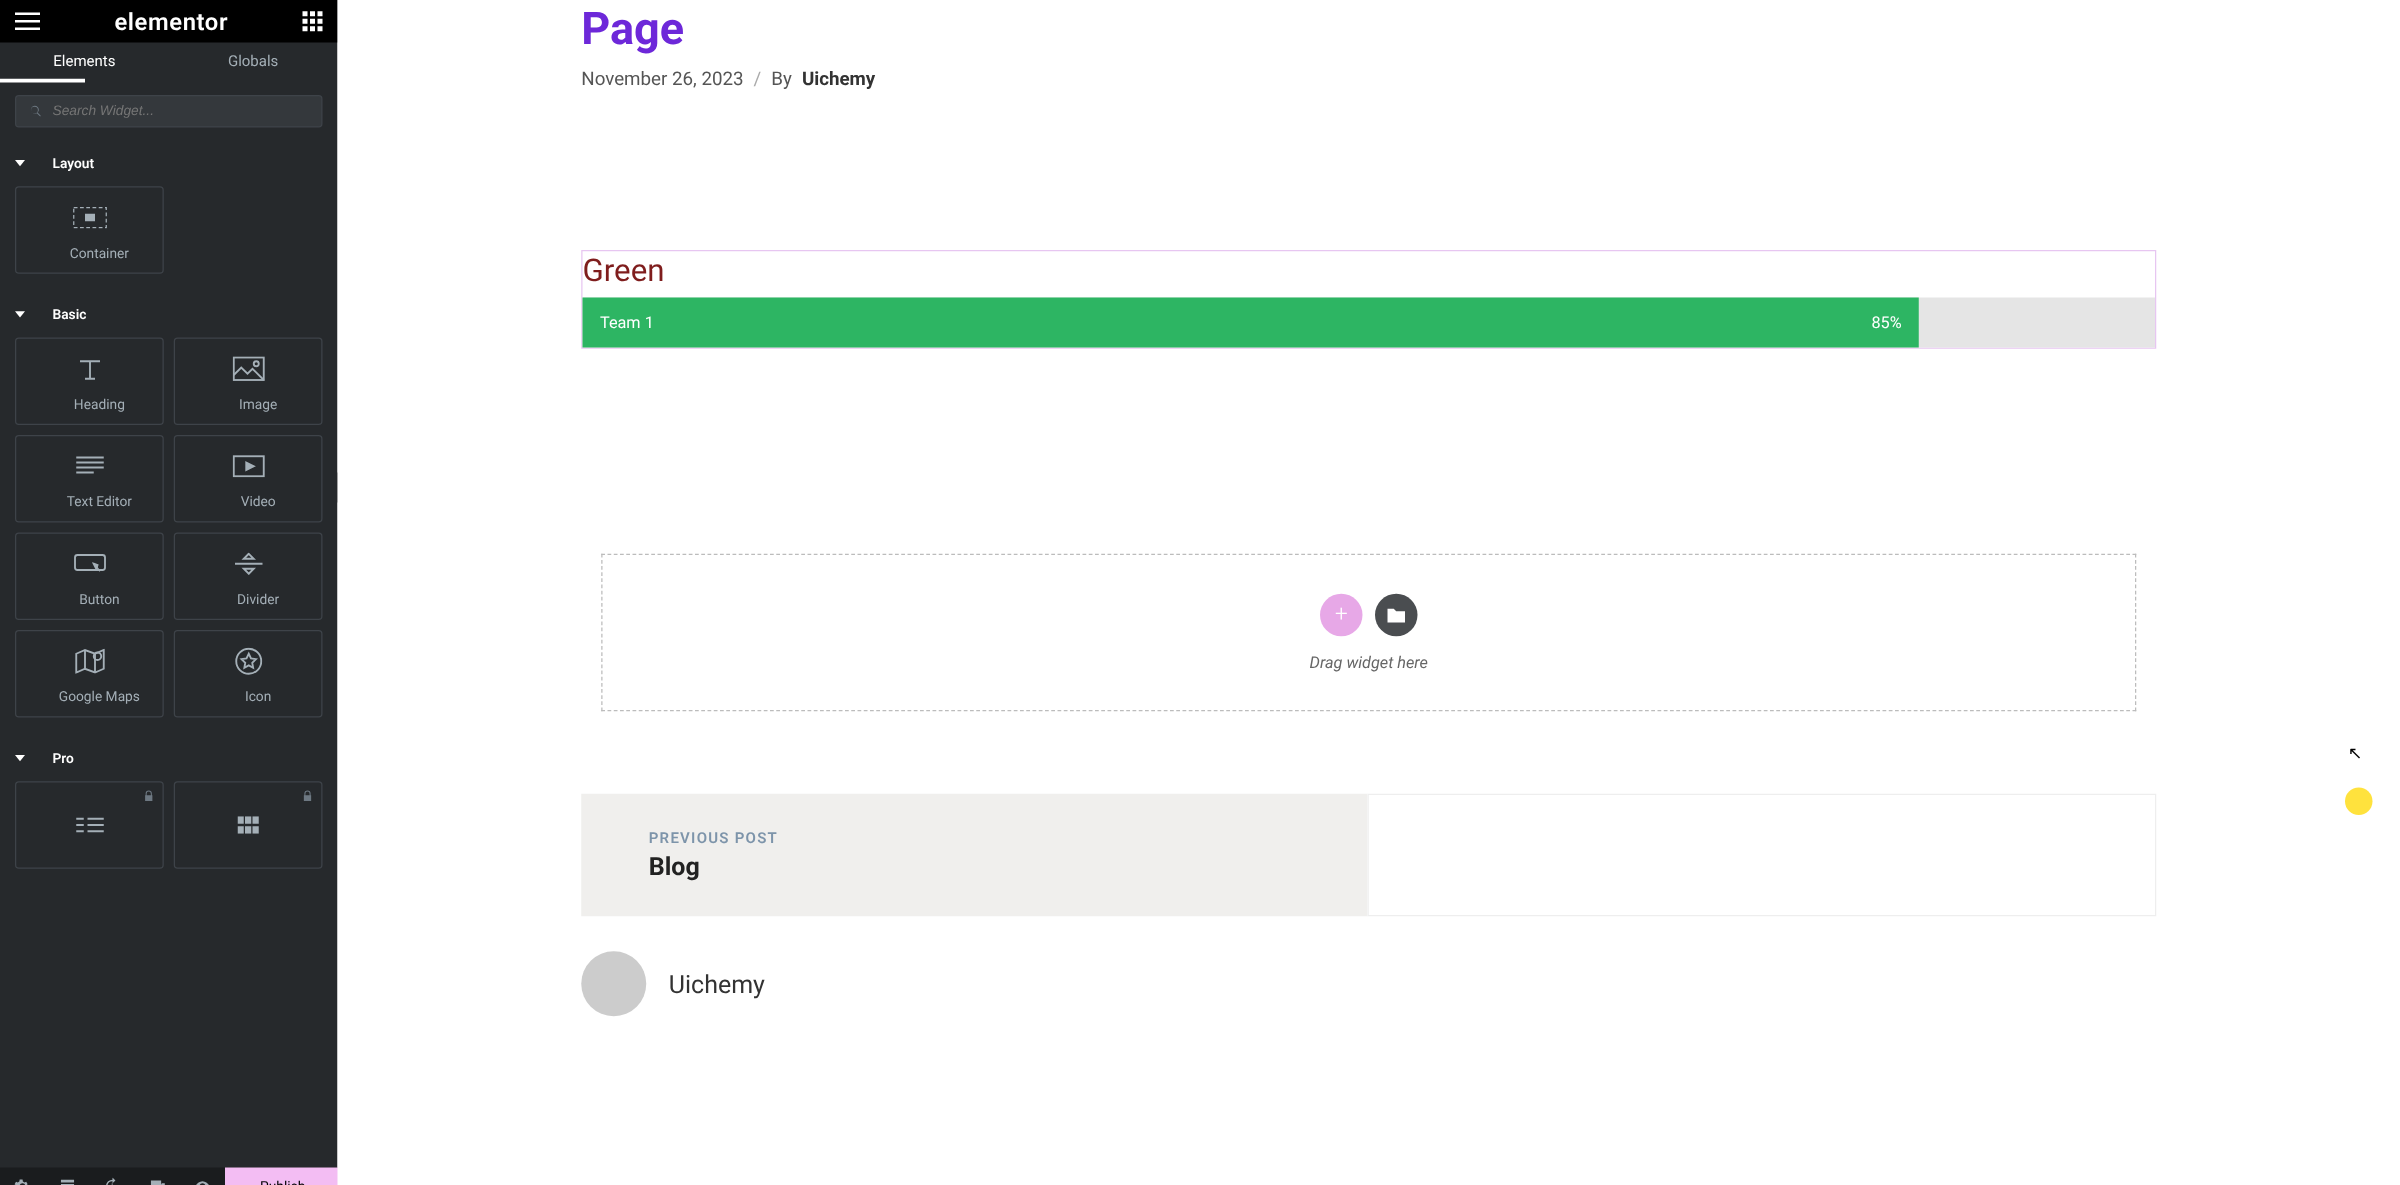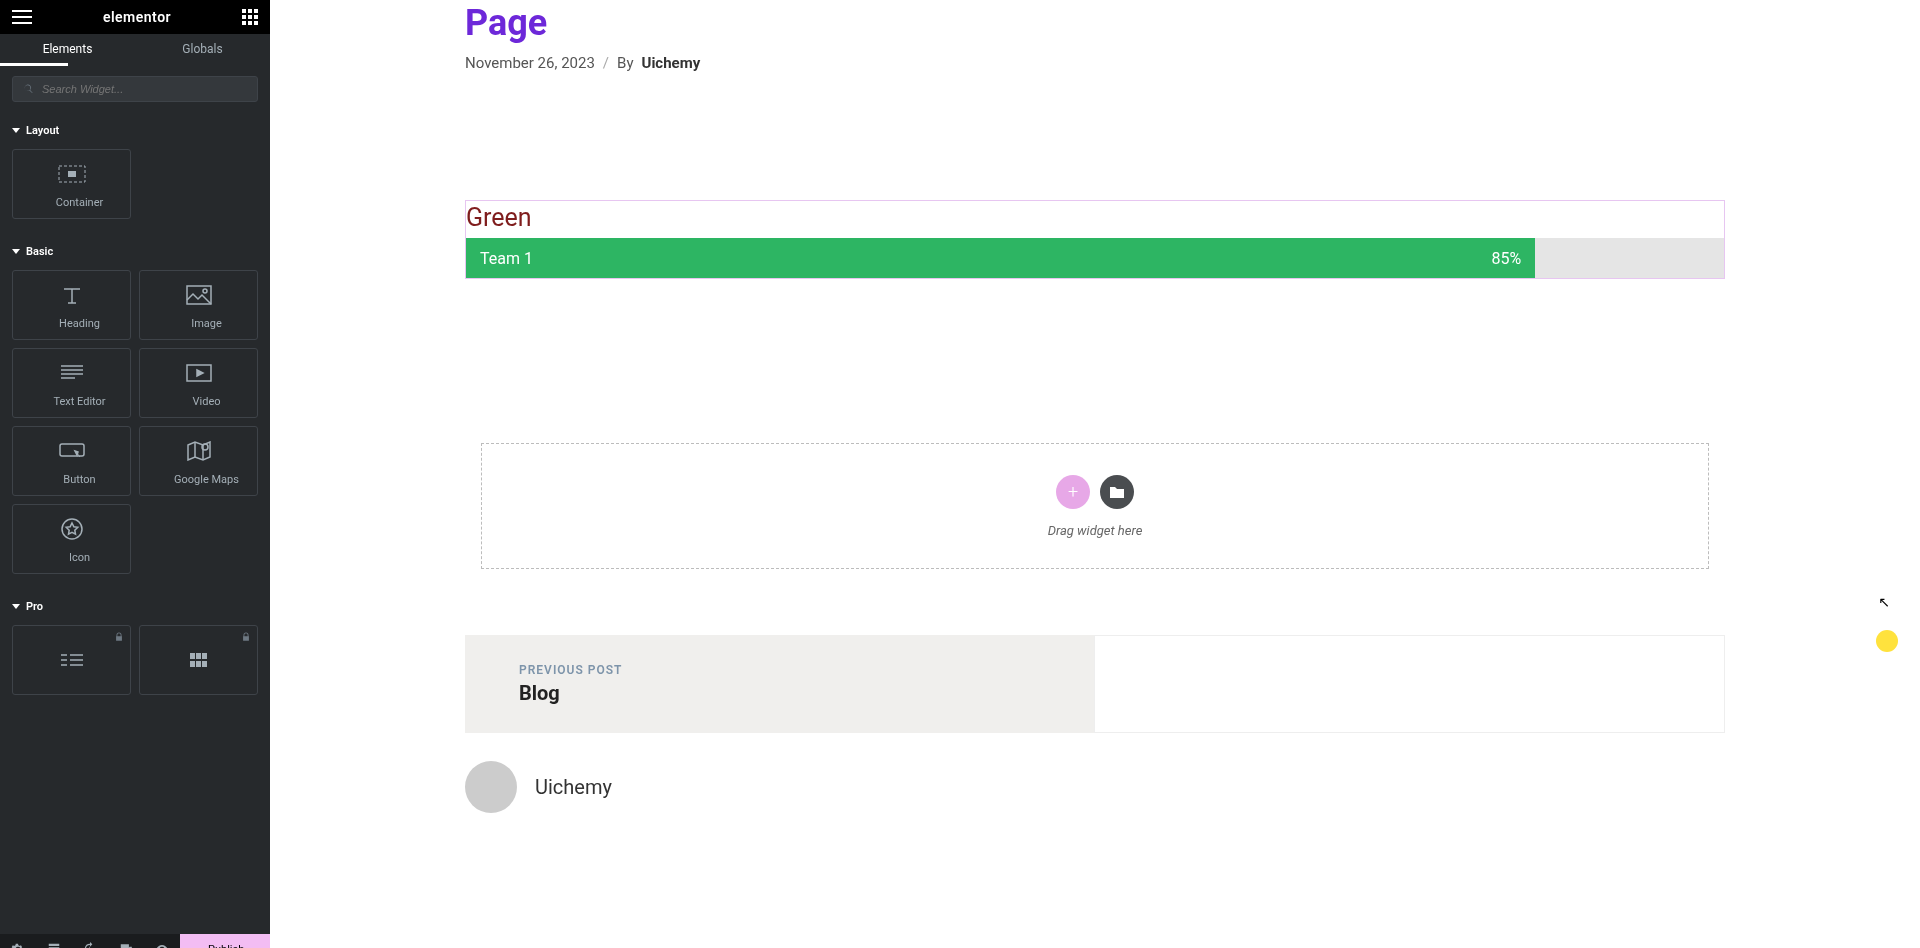--- a/index.html
+++ b/index.html
@@ -6,35 +6,35 @@
     body { font-family: -apple-system, BlinkMacSystemFont, "Segoe UI", Roboto, sans-serif; background: #fff; overflow: hidden; }
     
     .app { display: flex; height: 948px; width: 1920px; }
     
     
     .sidebar { width: 270px; background: #26292c; color: #a4afb7; display: flex; flex-direction: column; }
     
     .sidebar-header { height: 34px; background: #000; display: flex; align-items: center; justify-content: space-between; padding: 0 12px; }
     .sidebar-header .hamburger { width: 20px; height: 14px; display: flex; flex-direction: column; justify-content: space-between; cursor: pointer; }
     .sidebar-header .hamburger span { height: 2px; background: #fff; }
-    .logo { font-weight: 600; color: #fff; font-size: 14px; letter-spacing: 0.5px; }
+    .logo { font-weight: 600; color: #fff; font-size: 19px; letter-spacing: 0.5px; }
     .apps-grid { width: 16px; height: 16px; display: grid; grid-template-columns: repeat(3, 1fr); gap: 2px; cursor: pointer; }
     .apps-grid span { background: #fff; width: 4px; height: 4px; }
     
     .tabs { display: flex; height: 30px; }
     .tabs .tab { flex: 1; text-align: center; line-height: 30px; font-size: 12px; color: #a4afb7; cursor: pointer; position: relative; }
     .tabs .tab.active { color: #fff; }
     .tabs .tab.active::after { content: ''; position: absolute; bottom: -2px; left: 0; right: 50%; height: 3px; background: #fff; }
     
     .search-row { padding: 12px; }
     .search-box { display: flex; align-items: center; background: #34383c; border: 1px solid #3e4349; border-radius: 3px; padding: 6px 10px; }
     .search-box svg { width: 12px; height: 12px; fill: #6d7882; margin-right: 8px; }
     .search-box input { background: transparent; border: none; outline: none; color: #a4afb7; font-size: 11px; font-style: italic; width: 100%; }
     
-    .section-header { padding: 10px 12px 4px; font-size: 11px; font-weight: 600; color: #fff; display: flex; align-items: center; gap: 6px; cursor: pointer; }
+    .section-header { padding: 10px 12px 4px; font-size: 11px; font-weight: 600; color: #fff; display: flex; align-items: center; gap: 22px; cursor: pointer; }
     .section-header .caret { width: 0; height: 0; border-left: 4px solid transparent; border-right: 4px solid transparent; border-top: 5px solid #fff; }
     
     .widget-grid { display: grid; grid-template-columns: 1fr 1fr; gap: 8px; padding: 8px 12px 16px; }
     .widget-card { border: 1px solid #3e4349; border-radius: 3px; height: 70px; display: flex; flex-direction: column; align-items: center; justify-content: center; gap: 8px; cursor: grab; position: relative; }
     .widget-card .icon-slot { height: 28px; display: flex; align-items: center; justify-content: center; }
     .widget-card .label { font-size: 11px; color: #a4afb7; padding-left: 16px; }
     .widget-card .lock { position: absolute; top: 6px; right: 6px; width: 10px; height: 10px; }
     
     .collapse-handle { position: absolute; left: 270px; top: 378px; width: 12px; height: 24px; background: #000; color: #fff; display: flex; align-items: center; justify-content: center; cursor: pointer; font-size: 10px; }
     
@@ -50,21 +50,21 @@
     .canvas-inner { padding: 0 195px; }
     
     .page-title { font-size: 36px; font-weight: 700; color: #6d28d9; margin-top: 2px; }
     .meta-row { margin-top: 10px; font-size: 15px; color: #555; display: flex; align-items: center; gap: 8px; }
     .meta-row .sep { color: #aaa; }
     .meta-row .author { font-weight: 700; color: #333; }
     
     .sel-widget { margin-top: 128px; border: 1px solid #e7c6f1; padding: 0; }
     .pb-title { font-size: 25px; color: #7f1d1d; padding: 2px 0 6px; }
     .pb-track { height: 40px; background: #e5e5e5; display: flex; align-items: center; position: relative; }
-    .pb-fill { height: 100%; background: #2db563; width: 85%; display: flex; align-items: center; justify-content: space-between; padding: 0 14px; color: #fff; font-size: 16px; }
+    .pb-fill { height: 100%; background: #2db563; width: 85%; display: flex; align-items: center; justify-content: space-between; padding: 0 14px; color: #fff; font-size: 13px; }
     
     .drop-zone { margin-top: 164px; border: 1px dashed #bcbcbc; height: 126px; display: flex; flex-direction: column; align-items: center; justify-content: center; gap: 14px; margin-left: 16px; margin-right: 16px; }
     .dz-buttons { display: flex; gap: 10px; }
     .dz-btn { width: 34px; height: 34px; border-radius: 50%; display: flex; align-items: center; justify-content: center; cursor: pointer; color: #fff; font-size: 18px; font-weight: 300; }
     .dz-btn.pink { background: #e7a8e7; }
     .dz-btn.dark { background: #4a4d50; }
     .dz-text { font-size: 13px; color: #666; font-style: italic; }
     
     .post-nav { margin-top: 66px; display: flex; }
     .post-nav-card { flex: 1; background: #f0efed; padding: 28px 54px; }
@@ -177,20 +177,28 @@
       </div>
       <div class="widget-card">
         <div class="icon-slot">
             <svg width="26" height="16" viewBox="0 0 26 16" fill="none" stroke="#a4afb7" stroke-width="1.5">
               <rect x="1" y="1" width="24" height="12" rx="2"></rect>
               <path d="M17 9l4 5" stroke-width="1"></path>
               <path d="M16 8l3 1-1 3z" fill="#a4afb7"></path>
             </svg>
           </div>
         <div class="label">Button</div>
+      </div>
+      <div class="widget-card">
+        <div class="icon-slot">
+            <svg width="24" height="18" viewBox="0 0 24 18" stroke="#a4afb7" stroke-width="1.5" fill="none">
+              <path d="M12 1l-4 4h8zM1 9h22M12 17l4-4H8z"></path>
+            </svg>
+          </div>
+        <div class="label">Divider</div>
       </div>
       <div class="widget-card">
         <div class="icon-slot">
             <svg width="24" height="20" viewBox="0 0 24 20" fill="none" stroke="#a4afb7" stroke-width="1.5">
               <path d="M1 4l7-3 8 3 7-3v15l-7 3-8-3-7 3z"></path>
               <path d="M8 1v15M16 4v15"></path>
               <circle cx="18" cy="6" r="3"></circle>
             </svg>
           </div>
         <div class="label">Google Maps</div>

